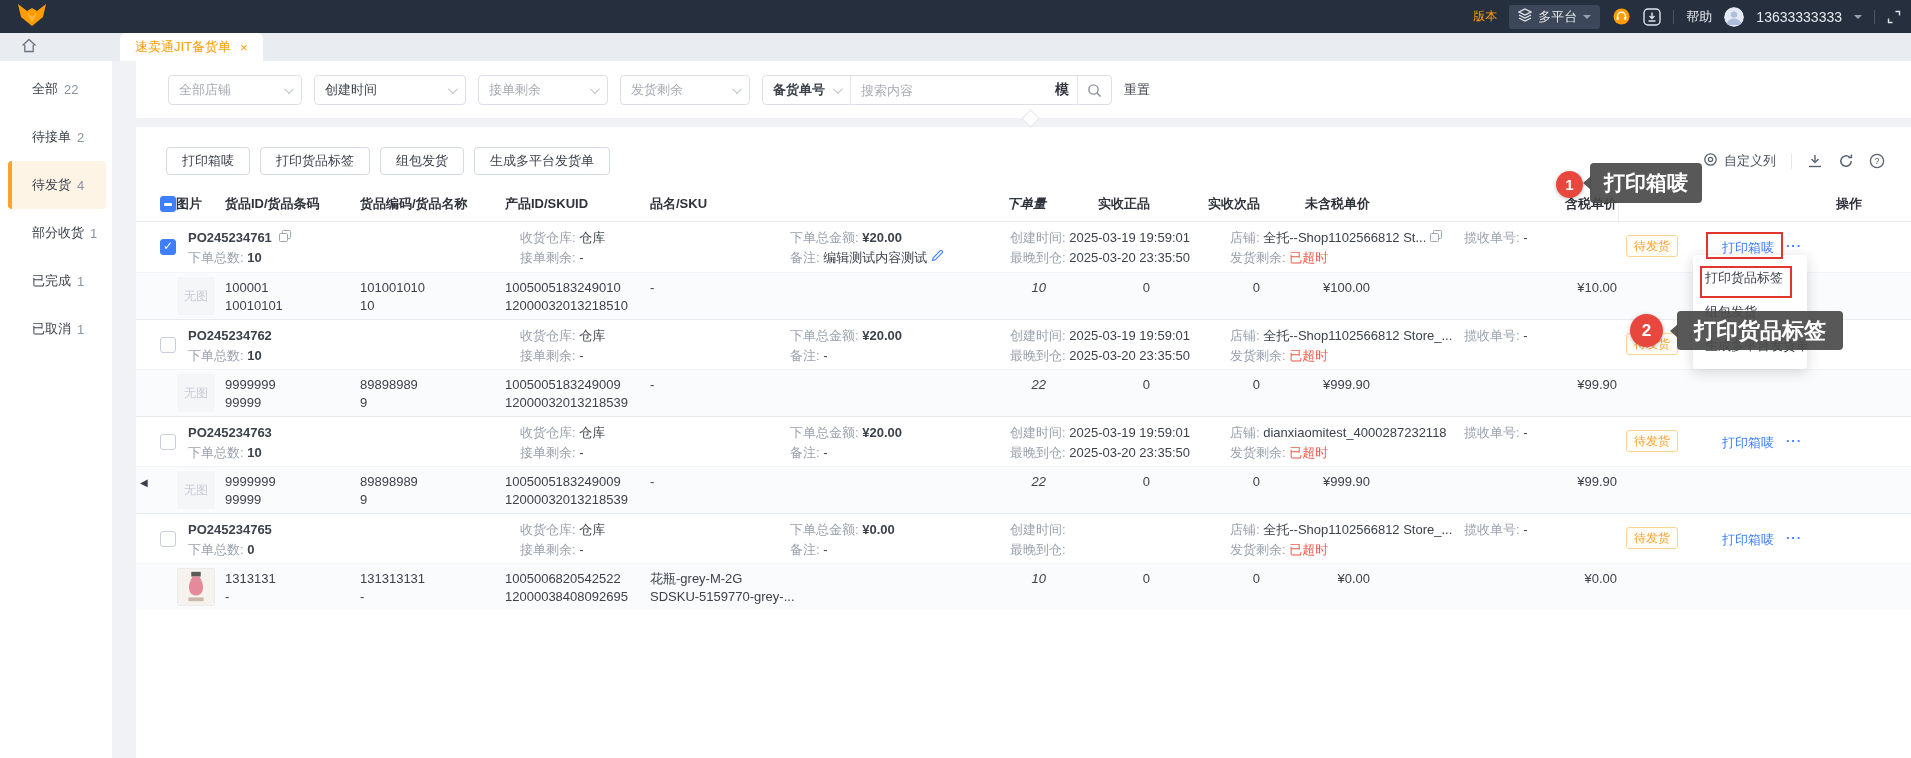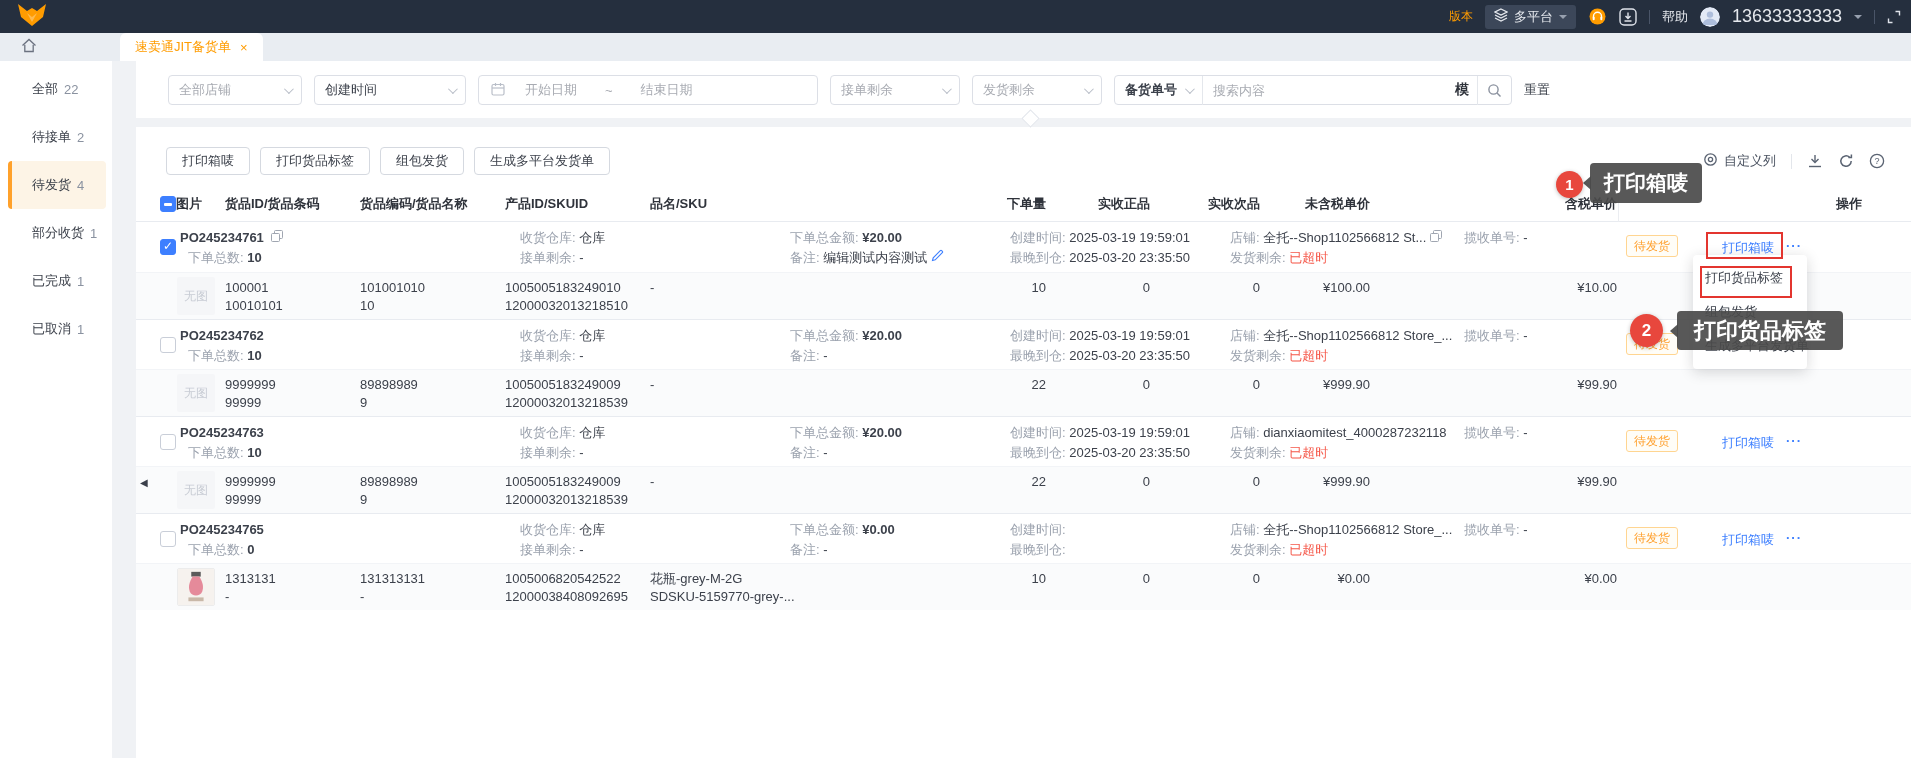--- a/index.html
+++ b/index.html
@@ -12,21 +12,21 @@
 .nav-menu { display:flex; }
 .nav-item { padding:0 26px; line-height:33px; font-size:14px; cursor:pointer; white-space:nowrap; }
 .nav-item.active { background:#18202e; box-shadow:inset 0 3px 0 #ff9c00; }
 .nav-right { margin-left:auto; display:flex; align-items:center; gap:12px; padding-right:10px; }
 .nav-version { color:#ff9c00; font-size:12px; cursor:pointer; }
 .nav-pill { background:#3c4759; border-radius:3px; height:24px; display:flex; align-items:center; gap:6px; padding:0 9px; cursor:pointer; }
 .caret-down { width:0; height:0; border:4px solid transparent; border-top-color:#97a0ae; margin-top:4px; }
 .nav-sep { width:1px; height:14px; background:#4a5568; }
 .nav-help { font-size:13px; cursor:pointer; }
 .avatar-wrap { width:20px; height:20px; border-radius:50%; overflow:hidden; }
-.nav-phone { font-size:18px; }
+.nav-phone { font-size:14px; }
 
 
 .tabbar { position:absolute; top:33px; left:0; width:100%; height:28px; background:#e9edf2; display:flex; align-items:flex-start; z-index:9; }
 .home-btn { width:58px; height:28px; display:flex; align-items:center; justify-content:center; cursor:pointer; }
 .tab { height:28px; margin-left:62px; background:#fff; border-radius:6px 6px 0 0; display:flex; align-items:center; gap:9px; padding:0 15px; color:#ff9c00; cursor:pointer; }
 .tab-close { font-size:13px; color:#ff9c00; cursor:pointer; }
 
 
 .sidebar { position:absolute; top:61px; left:0; bottom:0; width:112px; background:#fff; padding-top:4px; }
 .side-item { height:48px; display:flex; align-items:center; gap:6px; padding-left:32px; cursor:pointer; color:#3c414b; }
@@ -34,21 +34,21 @@
 .side-item.active { background:#fdf4e6; border-left:4px solid #ffa12b; margin:0 6px 0 8px; border-radius:4px; padding-left:20px; }
 
 
 .filter-card { position:absolute; left:136px; top:61px; right:0; height:57px; background:#fff; }
 .filter-row { position:absolute; top:14px; left:32px; display:flex; align-items:center; gap:12px; }
 .sel { height:30px; border:1px solid #dcdfe6; border-radius:4px; background:#fff; display:flex; align-items:center; justify-content:space-between; padding:0 10px; color:#a8abb2; cursor:pointer; white-space:nowrap; }
 .sel .val-dark { color:#3c414b; }
 .chev { width:7px; height:7px; border-right:1.5px solid #b9bec8; border-bottom:1.5px solid #b9bec8; transform:rotate(45deg) translateY(-2px); flex:none; }
 .datebox { height:30px; width:340px; border:1px solid #dcdfe6; border-radius:4px; display:flex; align-items:center; padding:0 12px; color:#a8abb2; cursor:pointer; }
 .datebox .ds { margin-left:20px; } .datebox .tl { margin:0 28px; } 
-.searchgrp { height:30px; width:398px; border:1px solid #dcdfe6; border-radius:4px; display:flex; align-items:center; background:#fff; }
+.searchgrp { height:30px; width:350px; border:1px solid #dcdfe6; border-radius:4px; display:flex; align-items:center; background:#fff; }
 .searchgrp .stype { display:flex; align-items:center; gap:8px; padding:0 10px; color:#3c414b; font-weight:bold; cursor:pointer; }
 .searchgrp .vsep { width:1px; height:29px; background:#e4e7ec; }
 .searchgrp input { flex:1; border:none; outline:none; height:26px; padding:0 10px; font-size:13px; font-family:inherit; color:#4c1d95; min-width:0; }
 .searchgrp input::placeholder { color:#a8abb2; }
 .fuzzy { font-weight:bold; color:#2f333b; padding:0 8px; font-size:14px; cursor:pointer; }
 .sbtn { padding:0 9px; display:flex; align-items:center; cursor:pointer; }
 .reset { color:#3c414b; margin-left:0; cursor:pointer; }
 
 
 .table-card { position:absolute; left:136px; top:127px; right:0; bottom:0; background:#fff; }
@@ -70,32 +70,32 @@
 .cell { position:absolute; white-space:nowrap; line-height:17px; }
 .lab { color:#9aa1ad; }
 .red { color:#f5584a; }
 .lnk { color:#3d7fff; cursor:pointer; }
 .dots { color:#3d7fff; font-weight:bold; letter-spacing:1px; cursor:pointer; }
 .c-img  { left:40px; }
 .c-id   { left:89px; }
 .c-code { left:224px; }
 .c-pid  { left:369px; }
 .c-name { left:514px; }
-.c-qty    { left:790px; width:120px; text-align:right; }
+.c-qty    { left:790px; width:120px; text-align:right;font-style:italic; }
 .c-good   { left:914px; width:100px; text-align:right; }
 .c-bad    { left:1024px; width:100px; text-align:right; }
 .c-pricex { left:1134px; width:100px; text-align:right; }
 .c-pricein{ left:1330px; width:151px; text-align:right; }
 .c-op     { left:1490px; }
 .th.c-op  { left:1700px; }
 
 
 .m1 { top:7px; } .m2 { top:27px; }
 .g1 { left:384px; } .g2 { left:654px; } .g3 { left:874px; } .g4 { left:1094px; } .g5 { left:1328px; }
-.po-line { left:44px; display:flex; align-items:center; gap:7px; }
+.po-line { left:52px; display:flex; align-items:center; gap:7px; }
 
 
 .s1 { top:6px; } .s2 { top:24px; }
 .thumb { position:absolute; left:41px; top:4px; width:38px; height:38px; border-radius:2px; background:#f5f6f8; display:flex; align-items:center; justify-content:center; color:#c8ccd4; font-size:12px; }
 .thumb.photo { background:#fff; border:1px solid #ececec; overflow:hidden; }
 
 
 .cb { position:absolute; width:16px; height:16px; border:1px solid #c9ced8; border-radius:3px; background:#fff; cursor:pointer; }
 .cb.checked, .cb.indet { background:#3d7fff; border-color:#3d7fff; }
 .cb.checked::after { content:"✓"; position:absolute; left:2px; top:-1px; color:#fff; font-size:12px; font-weight:bold; }
@@ -231,33 +231,20 @@
 
 <div class="filter-card">
   <div class="filter-row">
     <div class="sel" style="width:134px">
       <span>全部店铺</span>
         <span class="chev"></span>
     </div>
     <div class="sel" style="width:152px">
       <span class="val-dark">创建时间</span>
         <span class="chev"></span>
-    </div>
-    <div class="datebox">
-      <span>
-        <svg width="14" height="14" viewBox="0 0 14 14">
-            <rect x="1" y="2.5" width="12" height="10.5" rx="1.5" fill="none" stroke="#b9bec8" stroke-width="1.2"></rect>
-            <line x1="1" y1="6" x2="13" y2="6" stroke="#b9bec8" stroke-width="1.2"></line>
-            <line x1="4.5" y1="1" x2="4.5" y2="4" stroke="#b9bec8" stroke-width="1.2"></line>
-            <line x1="9.5" y1="1" x2="9.5" y2="4" stroke="#b9bec8" stroke-width="1.2"></line>
-          </svg>
-      </span>
-      <span class="ds">开始日期</span>
-      <span class="tl">~</span>
-      <span>结束日期</span>
     </div>
     <div class="sel" style="width:130px">
       <span>接单剩余</span>
         <span class="chev"></span>
     </div>
     <div class="sel" style="width:130px">
       <span>发货剩余</span>
         <span class="chev"></span>
     </div>
     <div class="searchgrp">

